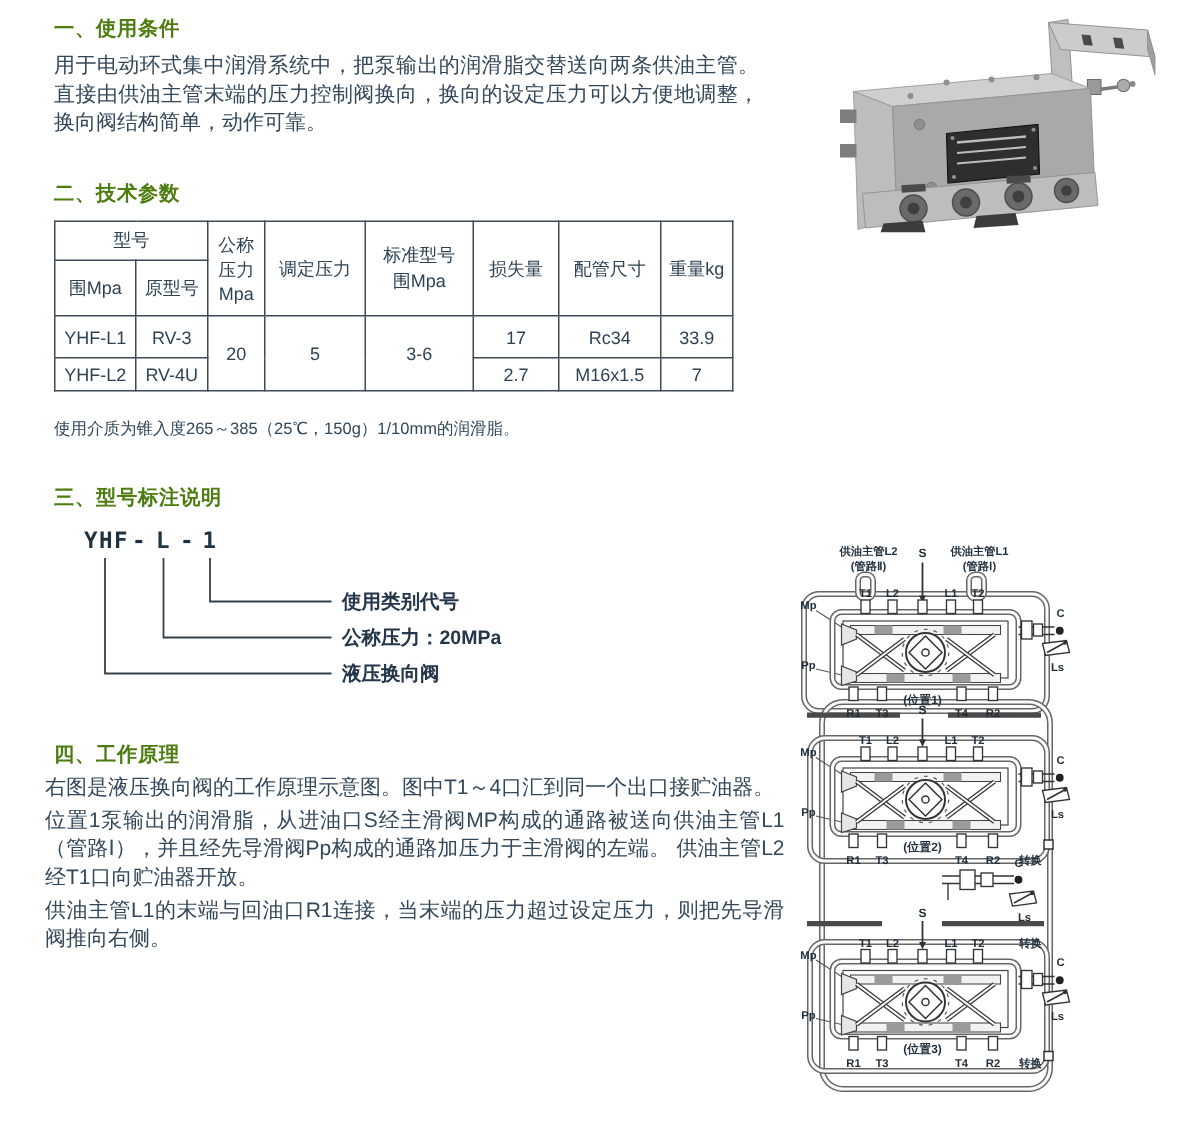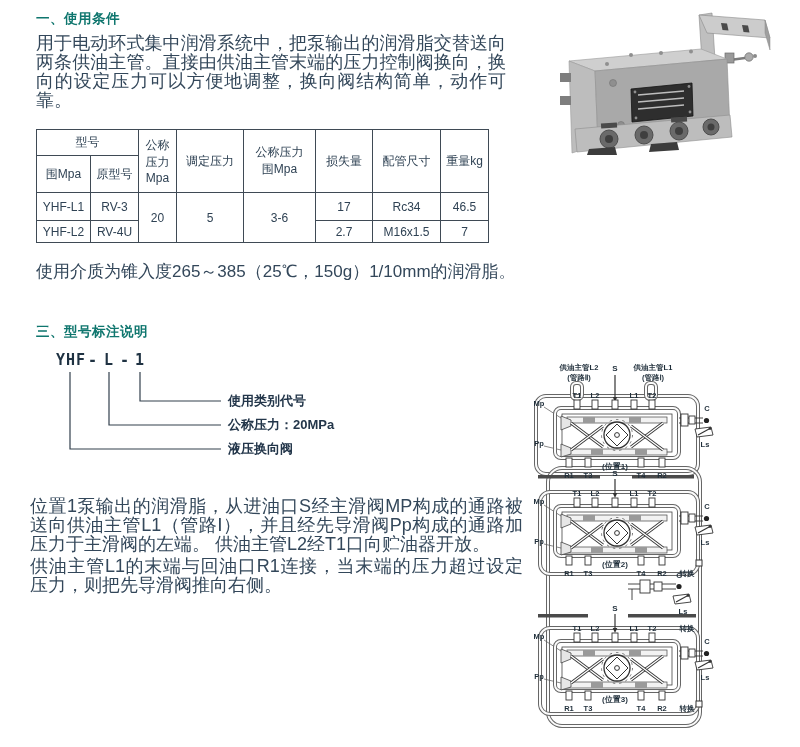--- a/index.html
+++ b/index.html
@@ -1,34 +1,34 @@
 <!DOCTYPE html>
 <html><head>
 <meta charset="utf-8">
 <style>
   html,body{margin:0;padding:0;}
   body{
     width:800px;height:747px;position:relative;background:#ffffff;
     font-family:"Liberation Sans",sans-serif;color:#33475a;overflow:hidden;
   }
   .abs{position:absolute;}
-  .heading{font-size:13.5px;font-weight:bold;color:#0f766e;letter-spacing:.5px;}
-  .body-text{font-size:18px;line-height:19px;color:#33475a;text-align:justify;}
+  .heading{font-size:13.5px;font-weight:bold;color:#4d7c0f;letter-spacing:.5px;}
+  .body-text{font-size:14px;line-height:19px;color:#33475a;text-align:justify;}
   #sec1{left:36px;top:10px;width:470px;}
   #sec1 .body-text{margin-top:6px;}
   #photo-wrap{left:531px;top:3px;}
   #sec2{left:36px;top:120px;width:486px;}
   #spec-table{border-collapse:collapse;margin-top:9px;table-layout:fixed;}
   #spec-table th,#spec-table td{
     border:1px solid #3f4a55;text-align:center;vertical-align:middle;
     font-size:12px;font-weight:normal;color:#2f4254;padding:1px 2px;
   }
   .pre{white-space:pre-line;}
   .r1{height:26px;} .r2{height:37px;} .r3{height:28px;margin-top:36px;} .r4{height:22px;}
-  #media-note{margin-top:17px;font-size:17px;color:#33475a;}
+  #media-note{margin-top:17px;font-size:11px;color:#33475a;}
   #sec3{left:36px;top:323px;width:480px;}
   #sec3 svg{display:block;margin-top:4px;}
   .code-txt{font-family:"DejaVu Sans Mono",monospace;font-weight:bold;font-size:15px;fill:#1f3242;letter-spacing:1px;}
   .md-label{font-family:"Liberation Sans",sans-serif;font-weight:bold;font-size:13px;fill:#23364a;}
   #sec4{left:30px;top:494px;width:493px;}
   #sec4 .heading{padding-left:6px;}
   #sec4 .body-text{margin-top:3px;}
   #schem-wrap{left:528px;top:356px;}
   svg text{font-family:"Liberation Sans",sans-serif;}
 </style>
@@ -95,57 +95,58 @@
         <circle cx="113" cy="132" r="4" fill="#3f3f3f"></circle>
       <circle cx="148" cy="128" r="4" fill="#3f3f3f"></circle>
         <circle cx="180" cy="124" r="3.5" fill="#3f3f3f"></circle>
       <polygon points="58,146 84,144 86,152 56,152" fill="#3c3c3c"></polygon>
       <polygon points="120,141 146,139 148,147 118,149" fill="#3c3c3c"></polygon>
     </g>
   </svg>
 </div>
 
 <div id="sec2" class="abs">
+  <div class="heading">二、技术参数</div>
   <table id="spec-table">
     <colgroup>
       <col style="width:54px">
         <col style="width:48px">
         <col style="width:38px">
         <col style="width:67px">
       <col style="width:72px">
         <col style="width:57px">
         <col style="width:68px">
         <col style="width:48px">
     </colgroup>
     <tbody>
         <tr class="r1">
       <th colspan="2">型号</th>
       <th rowspan="2" class="pre">公称
 压力
 Mpa</th>
       <th rowspan="2">调定压力</th>
-      <th rowspan="2" class="pre">公称压力
+      <th rowspan="2" class="pre">标准型号
 围Mpa</th>
       <th rowspan="2">损失量</th>
       <th rowspan="2">配管尺寸</th>
       <th rowspan="2">重量kg</th>
     </tr>
     <tr class="r2">
       <th>围Mpa</th>
       <th>原型号</th>
     </tr>
     <tr class="r3">
       <td>YHF-L1</td>
       <td>RV-3</td>
       <td rowspan="2">20</td>
       <td rowspan="2">5</td>
       <td rowspan="2">3-6</td>
       <td>17</td>
       <td>Rc34</td>
-      <td>46.5</td>
+      <td>33.9</td>
     </tr>
     <tr class="r4">
       <td>YHF-L2</td>
       <td>RV-4U</td>
       <td>2.7</td>
       <td>M16x1.5</td>
       <td>7</td>
     </tr>
   </tbody>
     </table>
@@ -165,20 +166,22 @@
     <text class="code-txt" x="73" y="20" text-anchor="middle">L</text>
     <text class="code-txt" x="89" y="20" text-anchor="middle">-</text>
     <text class="code-txt" x="104" y="20" text-anchor="middle">1</text>
     <text class="md-label" x="192" y="60">使用类别代号</text>
     <text class="md-label" x="192" y="84">公称压力：20MPa</text>
     <text class="md-label" x="192" y="108">液压换向阀</text>
   </svg>
 </div>
 
 <div id="sec4" class="abs">
+  <div class="heading">四、工作原理</div>
+  <div class="body-text">右图是液压换向阀的工作原理示意图。图中T1～4口汇到同一个出口接贮油器。</div>
   <div class="body-text">位置1泵输出的润滑脂，从进油口S经主滑阀MP构成的通路被送向供油主管L1（管路Ⅰ），并且经先导滑阀Pp构成的通路加压力于主滑阀的左端。 供油主管L2经T1口向贮油器开放。</div>
   <div class="body-text">供油主管L1的末端与回油口R1连接，当末端的压力超过设定压力，则把先导滑阀推向右侧。</div>
 </div>
 
 <div id="schem-wrap" class="abs">
   <svg id="schem-svg" width="272" height="391" viewBox="0 0 272 391">
       <rect x="8" y="40" width="162" height="78" rx="10" fill="none" stroke="#666" stroke-width="4"></rect>
       <rect x="8" y="40" width="162" height="78" rx="10" fill="none" stroke="#fbfbfb" stroke-width="2"></rect>
       <rect x="20" y="112" width="152" height="258" rx="14" fill="none" stroke="#666" stroke-width="4"></rect>
       <rect x="20" y="112" width="152" height="258" rx="14" fill="none" stroke="#fbfbfb" stroke-width="2"></rect>

